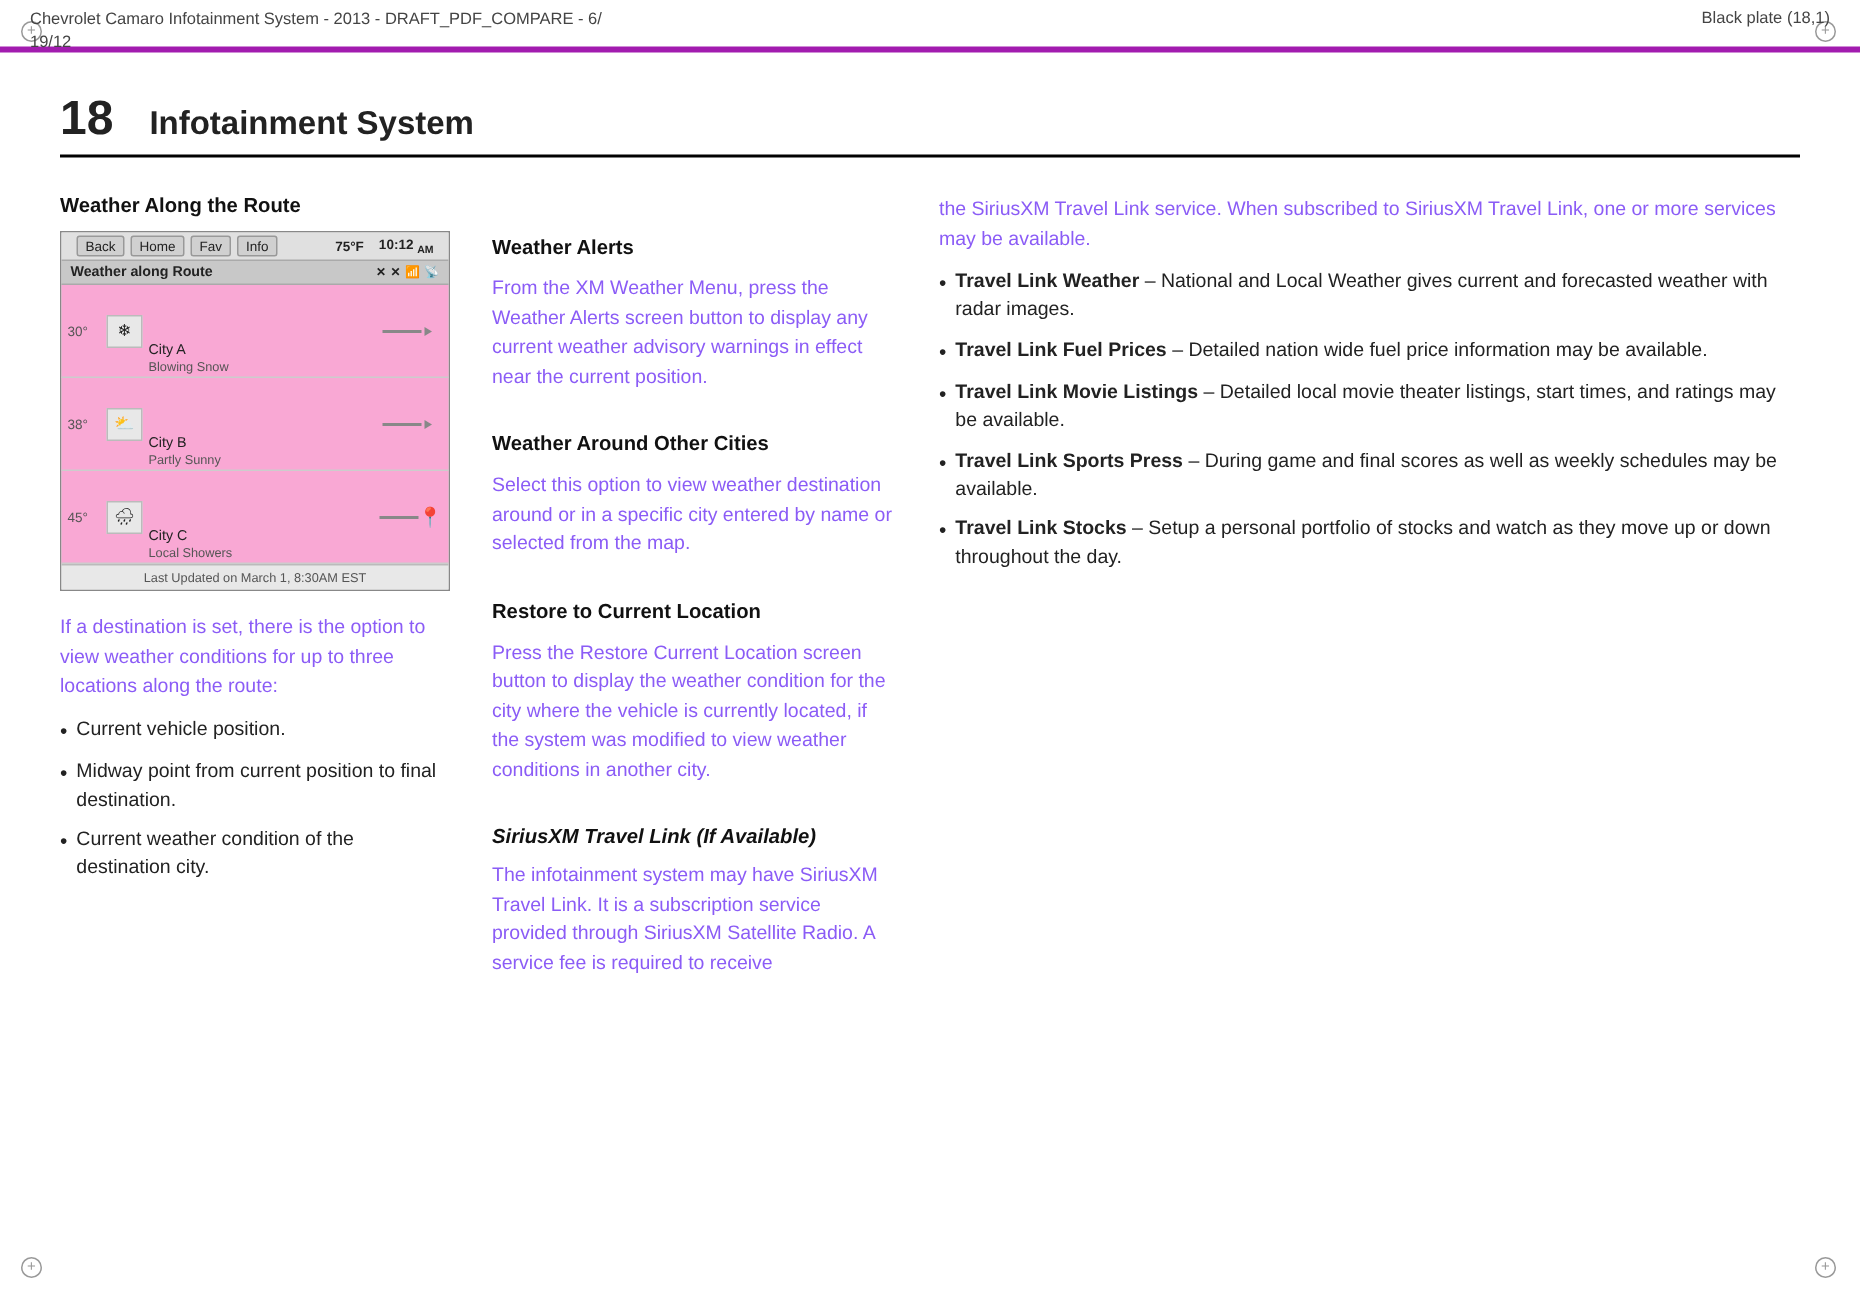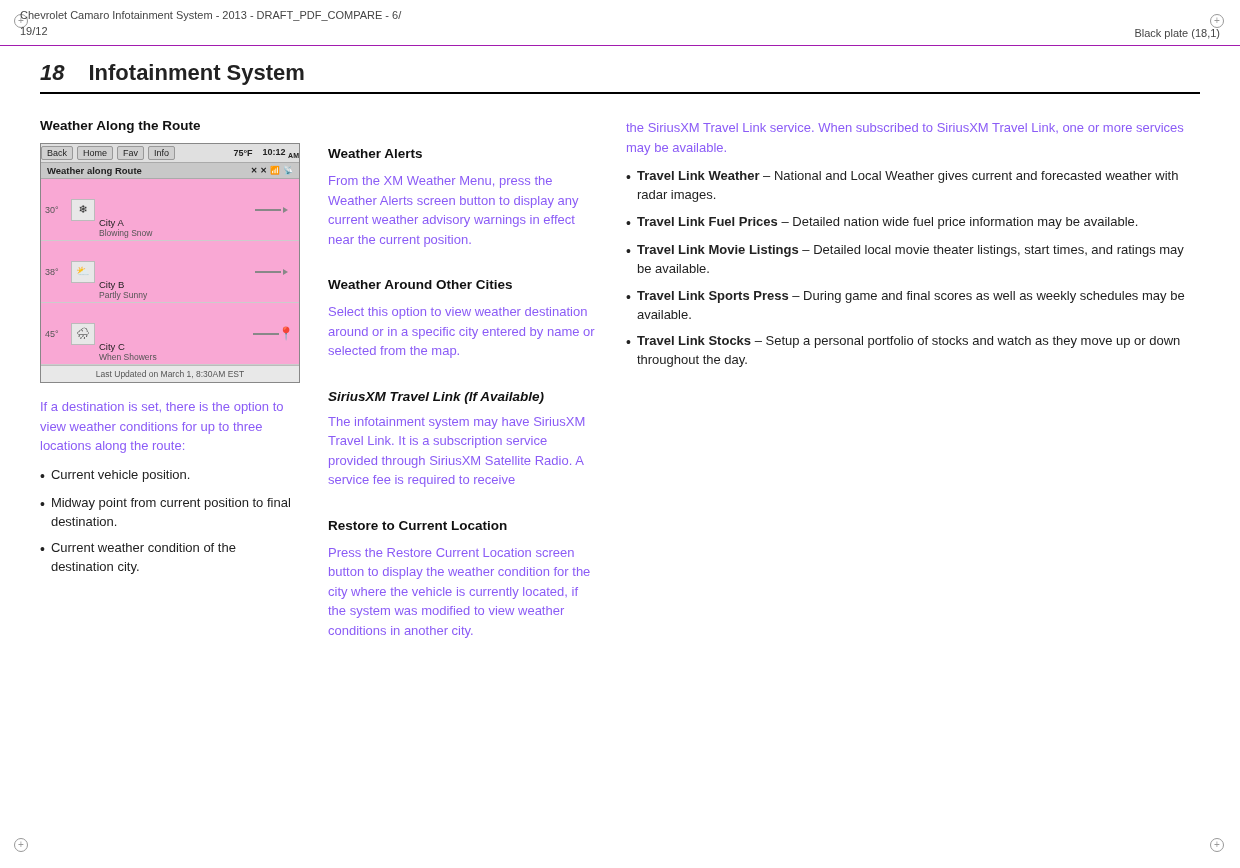--- a/index.html
+++ b/index.html
@@ -13,24 +13,24 @@
       position: relative;
       overflow: hidden;
     }
 
     
     .page-header {
       position: absolute;
       top: 0;
       left: 0;
       right: 0;
-      height: 46px;
-      border-bottom: 1px solid #a21caf;
-      display: flex;
-      align-items: flex-end;
+      height: 35px;
+      border-bottom: 4px solid #a21caf;
+      display: flex;
+      align-items: flex-start;
       justify-content: space-between;
       padding: 6px 20px;
     }
     .page-header .header-left {
       font-size: 11px;
       color: #444;
       line-height: 1.4;
     }
     .page-header .header-right {
       font-size: 11px;
@@ -75,24 +75,23 @@
     
     .chapter-heading {
       display: flex;
       align-items: baseline;
       gap: 24px;
       border-bottom: 2px solid #000;
       padding-bottom: 6px;
       margin-bottom: 24px;
     }
     .chapter-number {
-      font-size: 22px;
+      font-size: 32px;
       font-weight: bold;
       color: #222;
-      font-style: italic;
     }
     .chapter-title {
       font-size: 22px;
       font-weight: bold;
       color: #222;
     }
 
     
     .columns {
       display: flex;
@@ -130,21 +129,21 @@
       border: 1.5px solid #888;
       background: #f5f5f5;
       margin-bottom: 14px;
       font-size: 10px;
     }
     .screen-top-bar {
       display: flex;
       align-items: center;
       background: #e0e0e0;
       border-bottom: 1px solid #aaa;
-      padding: 2px 0;
+      padding: 2px 10px;
       gap: 4px;
     }
     .screen-btn {
       background: #d0d0d0;
       border: 1px solid #999;
       padding: 1px 5px;
       font-size: 9px;
       border-radius: 2px;
     }
     .screen-temp {
@@ -353,21 +352,21 @@
             <div class="route-line"></div>
             <div class="route-arrow"></div>
           </div>
         </div>
 
         <div class="weather-row">
           <span class="weather-temp">45°</span>
           <div class="weather-icon-box">🌧</div>
           <div class="weather-city-info">
             <div class="weather-city-name">City C</div>
-            <div class="weather-condition">When Showers</div>
+            <div class="weather-condition">Local Showers</div>
           </div>
           <div class="weather-route-line">
             <div style="display:flex;align-items:center;">
               <div class="route-line"></div>
               <div style="font-size:13px;color:#666;">📍</div>
             </div>
           </div>
         </div>
 
         <div class="screen-last-updated">Last Updated on March 1, 8:30AM EST</div>
@@ -394,27 +393,27 @@
         <div class="section-title">Weather Alerts</div>
         <p class="body-text">From the XM Weather Menu, press the Weather Alerts screen button to display any current weather advisory warnings in effect near the current position.</p>
       </div>
 
       <div class="mid-section">
         <div class="section-title">Weather Around Other Cities</div>
         <p class="body-text">Select this option to view weather destination around or in a specific city entered by name or selected from the map.</p>
       </div>
 
       <div class="mid-section">
+        <div class="section-title">Restore to Current Location</div>
+        <p class="body-text">Press the Restore Current Location screen button to display the weather condition for the city where the vehicle is currently located, if the system was modified to view weather conditions in another city.</p>
+      </div>
+
+      <div class="mid-section">
         <div class="section-title-italic">SiriusXM Travel Link (If Available)</div>
         <p class="body-text">The infotainment system may have SiriusXM Travel Link. It is a subscription service provided through SiriusXM Satellite Radio. A service fee is required to receive</p>
-      </div>
-
-      <div class="mid-section">
-        <div class="section-title">Restore to Current Location</div>
-        <p class="body-text">Press the Restore Current Location screen button to display the weather condition for the city where the vehicle is currently located, if the system was modified to view weather conditions in another city.</p>
       </div>
 
     </div>
 
     <div class="col-right">
       <p class="body-text">the SiriusXM Travel Link service. When subscribed to SiriusXM Travel Link, one or more services may be available.</p>
 
       <ul class="bullet-list">
         <li>
           <span><strong>Travel Link Weather</strong> – National and Local Weather gives current and forecasted weather with radar images.</span>

